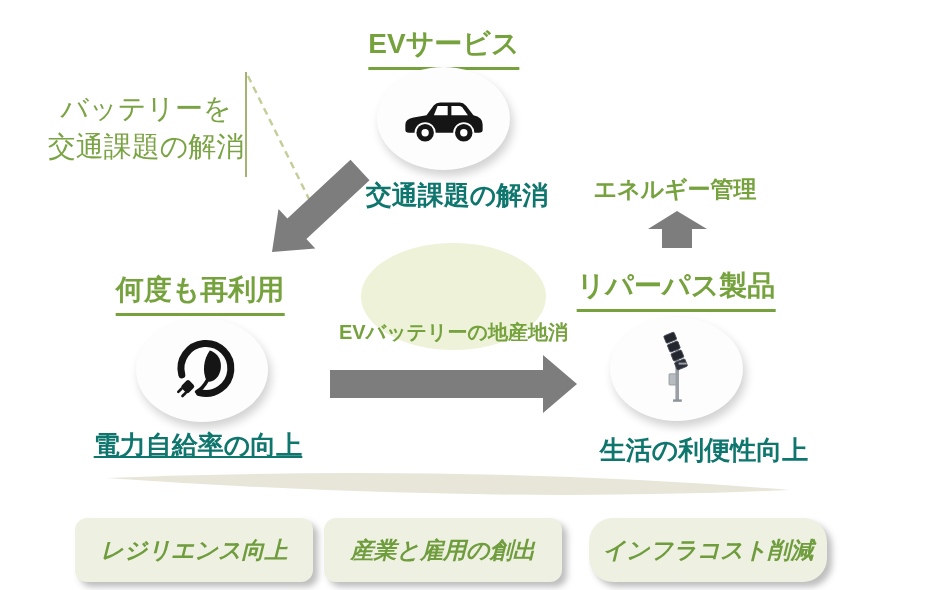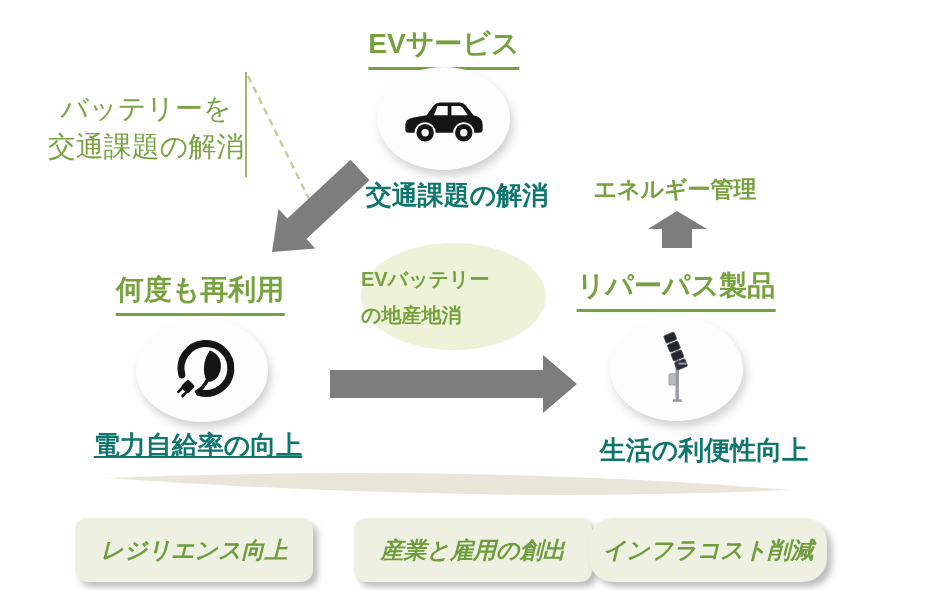--- a/index.html
+++ b/index.html
@@ -19,21 +19,21 @@
   .note{
     font-size:28px;font-weight:400;color:#7aa344;text-align:center;line-height:1.35;white-space:nowrap;
   }
   .white-ellipse{
     background:#fdfdfd;border-radius:50%;
     box-shadow:3px 6px 10px rgba(0,0,0,0.18);
     display:flex;align-items:center;justify-content:center;
   }
   .hub-ellipse{
     background:#edf2d9;border-radius:50%;
-    display:flex;flex-direction:column;align-items:flex-start;justify-content:center;
+    display:flex;flex-direction:row;align-items:flex-end;justify-content:center;
     text-align:center;
   }
   .hub-line{font-size:20px;font-weight:bold;color:#76a23e;line-height:1.8;white-space:nowrap;}
   .recycle-label{font-size:23px;font-weight:bold;color:#76a23e;white-space:nowrap;}
   .benefit-box{
     position:absolute;top:518px;height:64px;width:238px;
     background:#eef0e2;border-radius:12px;
     box-shadow:5px 5px 6px rgba(110,110,110,0.45);
     display:flex;align-items:center;justify-content:center;
   }
@@ -122,20 +122,20 @@
       <rect x="52" y="42" width="10" height="2.5" fill="#9aa0a6"></rect>
       <rect x="40" y="56" width="9" height="14" rx="1" fill="#b7bcc0" stroke="#8e949a" stroke-width="1"></rect>
     </svg>
   </div>
 
   <div class="abs centerx caption" style="left:704px;top:435px;">生活の利便性向上</div>
 
   <div class="benefit-box" style="left:75px;">
     <span class="benefit-label">レジリエンス向上</span>
   </div>
-  <div class="benefit-box" style="left:354px;">
+  <div class="benefit-box" style="left:324px;">
     <span class="benefit-label">産業と雇用の創出</span>
   </div>
   <div class="benefit-box" style="left:589px;border-radius:24px;">
     <span class="benefit-label">インフラコスト削減</span>
   </div>
 
 </div>
 
 </body></html>

